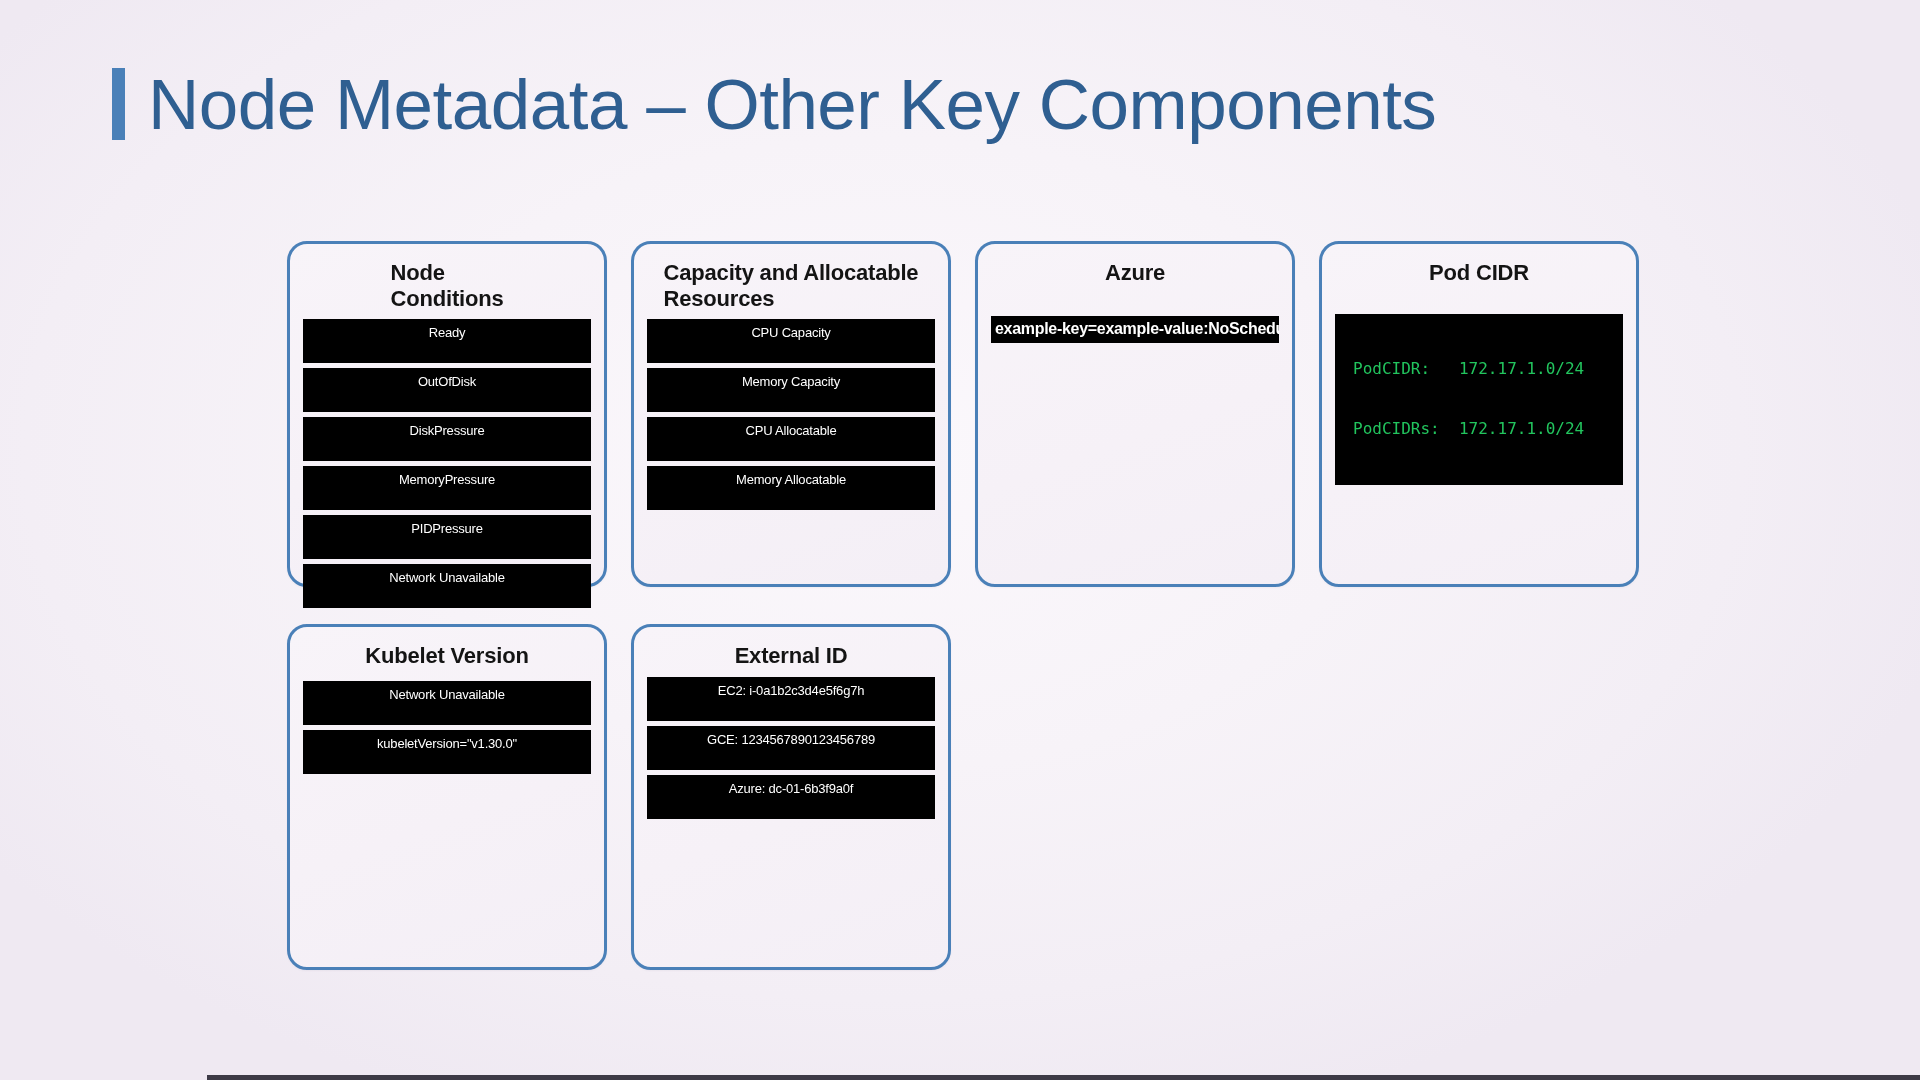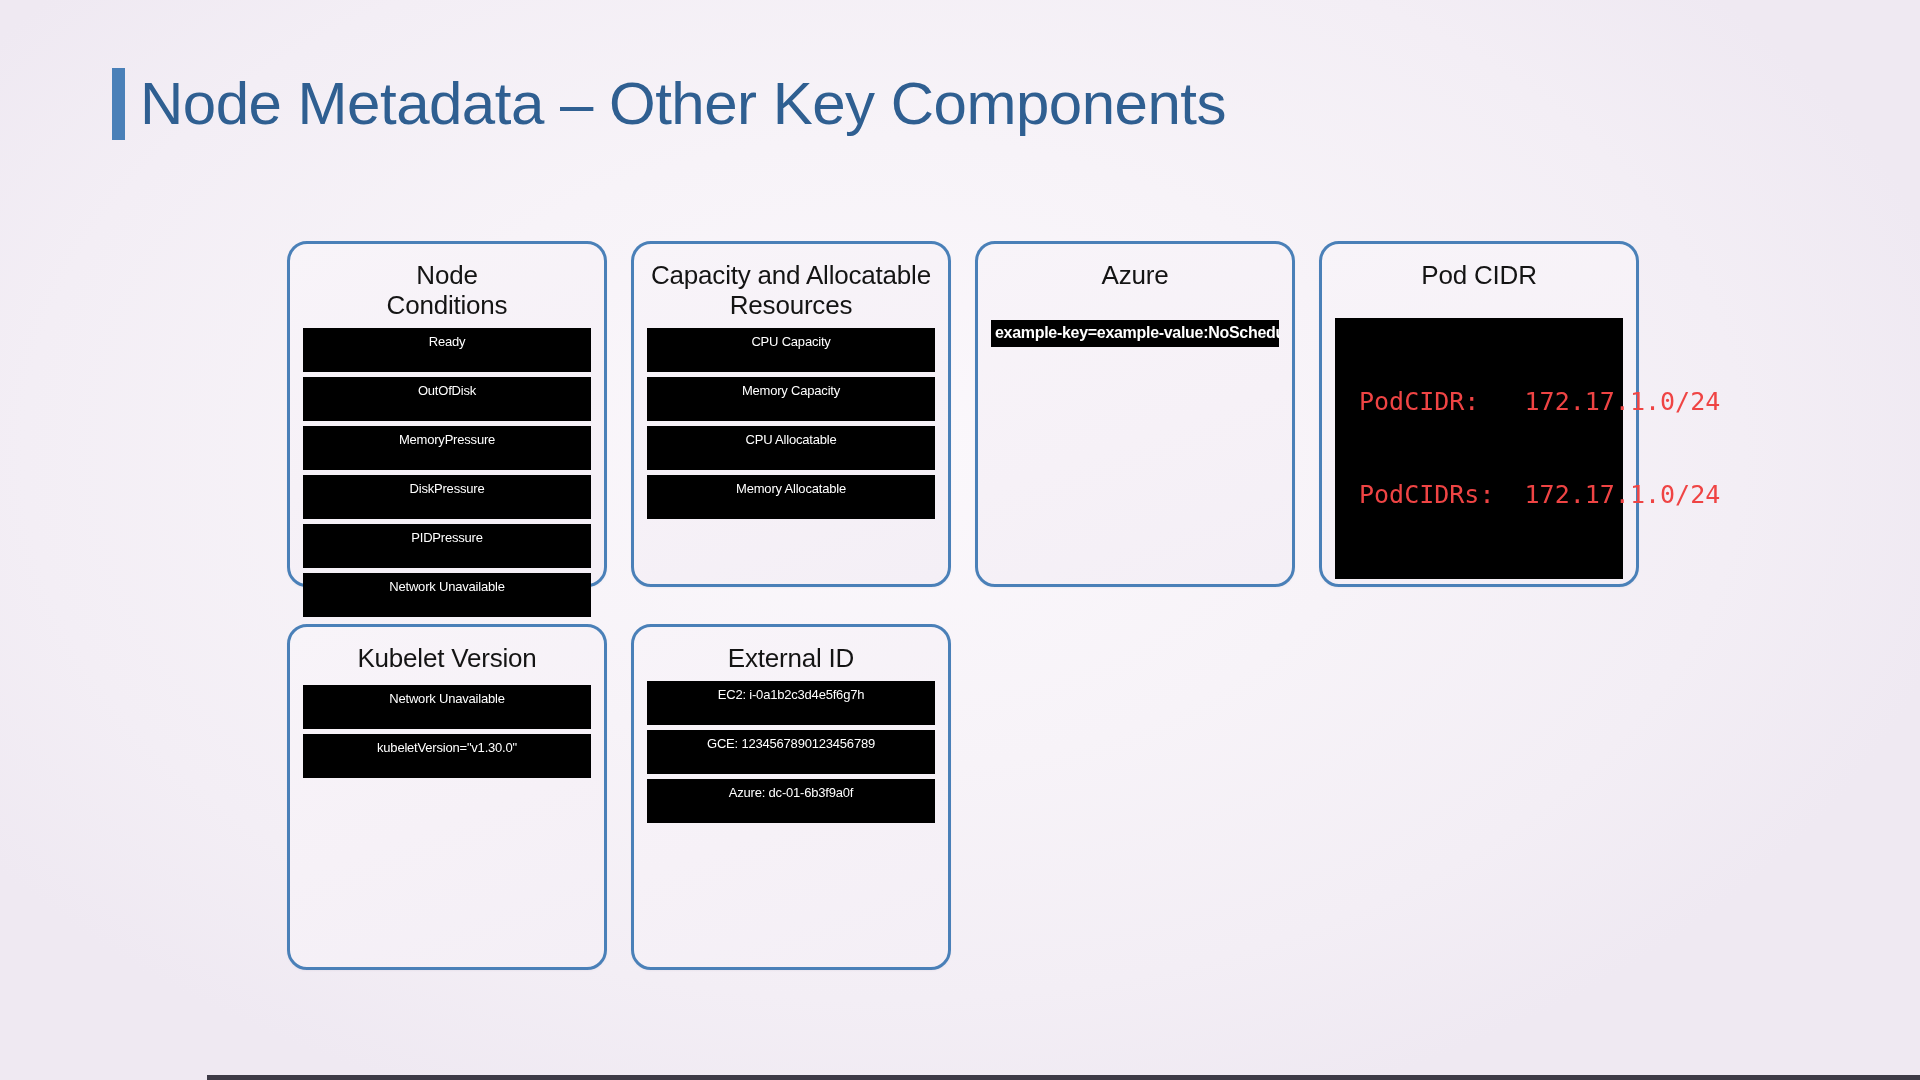--- a/index.html
+++ b/index.html
@@ -34,27 +34,28 @@
     height: 92px;
   }
   .title-bar {
     width: 13px;
     height: 72px;
     background: #4a80b8;
     margin-right: 15px;
     flex: 0 0 auto;
   }
   .title-text {
-    font-size: 60px;
+    font-size: 71px;
     font-weight: 400;
     letter-spacing: -0.5px;
     color: #2f5f91;
     white-space: nowrap;
     line-height: 1;
     font-family: "Liberation Sans", sans-serif;
+    margin-left: 8px;
   }
 
   
   .grid {
     position: absolute;
     left: 287px;
     top: 241px;
     display: grid;
     grid-template-columns: repeat(4, 320px);
     grid-auto-rows: 346px;
@@ -69,25 +70,24 @@
     border-radius: 20px;
     background: linear-gradient(160deg, #f8f4f9 0%, #f6f1f7 55%, #f4eff6 100%);
     padding: 16px 13px 0 13px;
     display: flex;
     flex-direction: column;
     align-items: center;
     box-shadow: 0 1px 2px rgba(80,60,100,0.05);
   }
 
   .card-title {
-    font-size: 26px;
+    font-size: 22px;
     color: #141414;
-    text-align: center;
     line-height: 1.16;
-    font-weight: 400;
+    font-weight: 700;
     margin-bottom: 8px;
     letter-spacing: -0.2px;
     max-width: 300px;
   }
 
   .chips {
     width: 100%;
     display: flex;
     flex-direction: column;
     align-items: stretch;
@@ -112,25 +112,25 @@
     font-size: 16px;
     padding: 5px 4px 6px 4px;
     letter-spacing: -0.3px;
     font-weight: 600;
   }
 
   
   .card.podcidr .chips { margin-top: 20px; }
   .code-block {
     background: #000000;
-    color: #ef4444;
+    color: #22c55e;
     font-family: "DejaVu Sans Mono", monospace;
-    font-size: 25px;
+    font-size: 16px;
     line-height: 1.25;
-    padding: 5px 8px 6px 24px;
+    padding: 5px 8px 6px 18px;
     text-align: left;
     white-space: pre;
   }
   .code-line { display: block; }
 
   .card.kubelet .chips { margin-top: 4px; }
   .card.externalid .chips { }
 
   
   .bottom-rule {
@@ -155,22 +155,22 @@
   <div class="grid">
 
     <div class="card node-conditions">
       <div class="card-title">
         <span>Node</span><br>
         <span>Conditions</span>
       </div>
       <div class="chips">
         <div class="chip">Ready</div>
         <div class="chip">OutOfDisk</div>
+        <div class="chip">DiskPressure</div>
         <div class="chip">MemoryPressure</div>
-        <div class="chip">DiskPressure</div>
         <div class="chip">PIDPressure</div>
         <div class="chip">Network Unavailable</div>
       </div>
     </div>
 
     <div class="card capacity">
       <div class="card-title">
         <span>Capacity and Allocatable</span><br>
         <span>Resources</span>
       </div>

